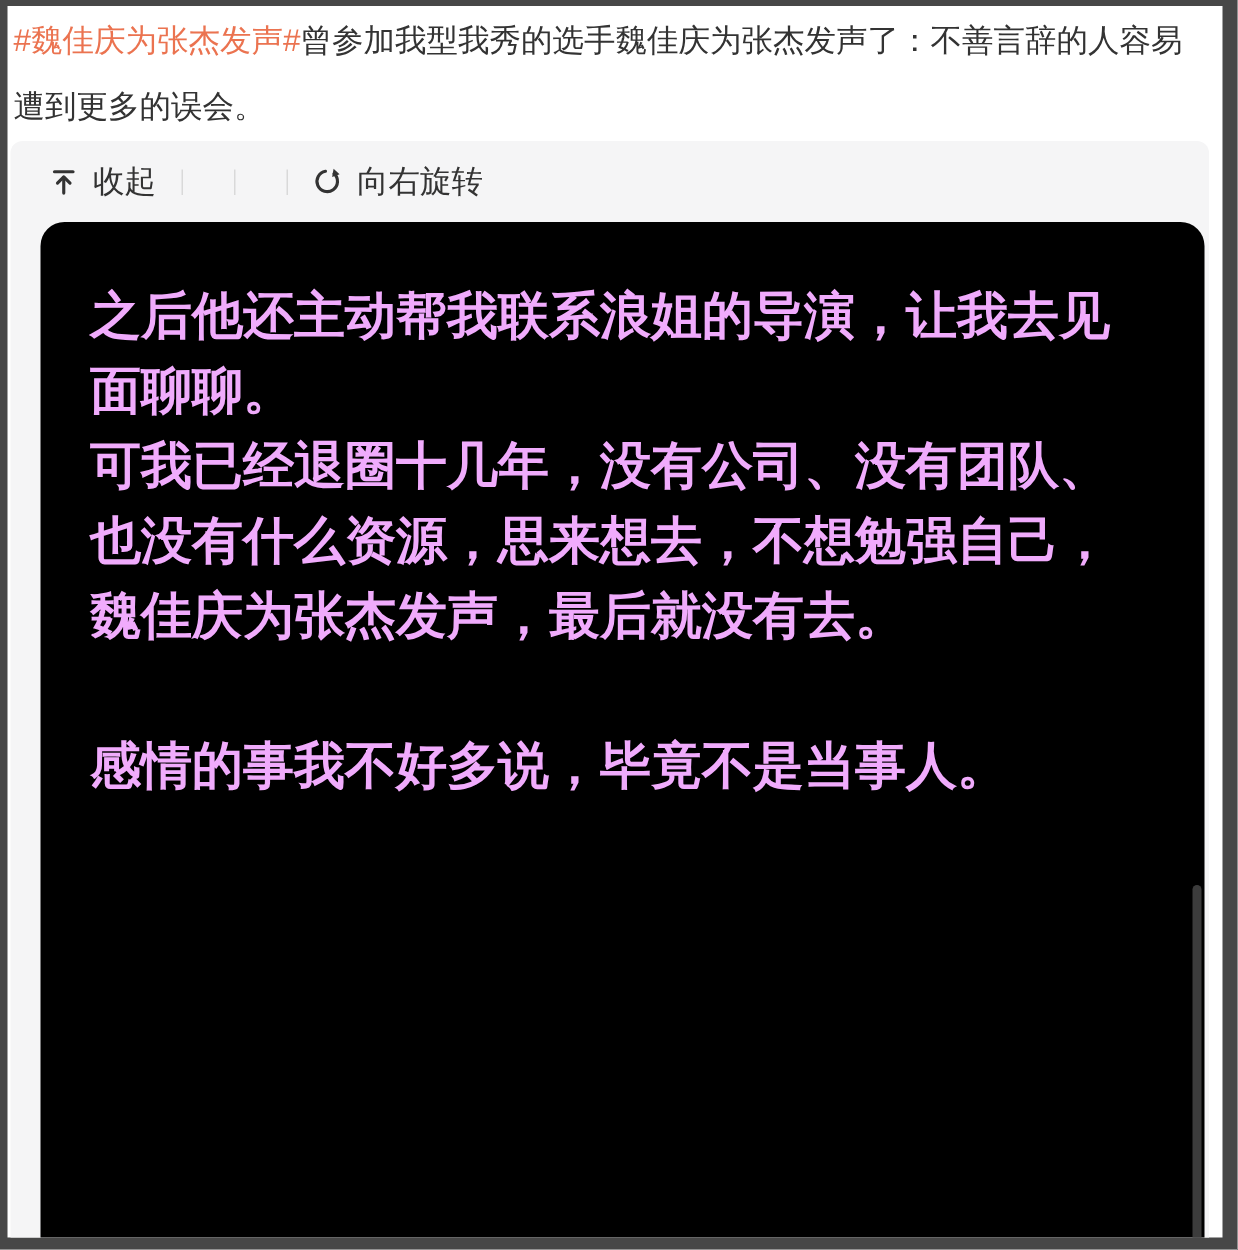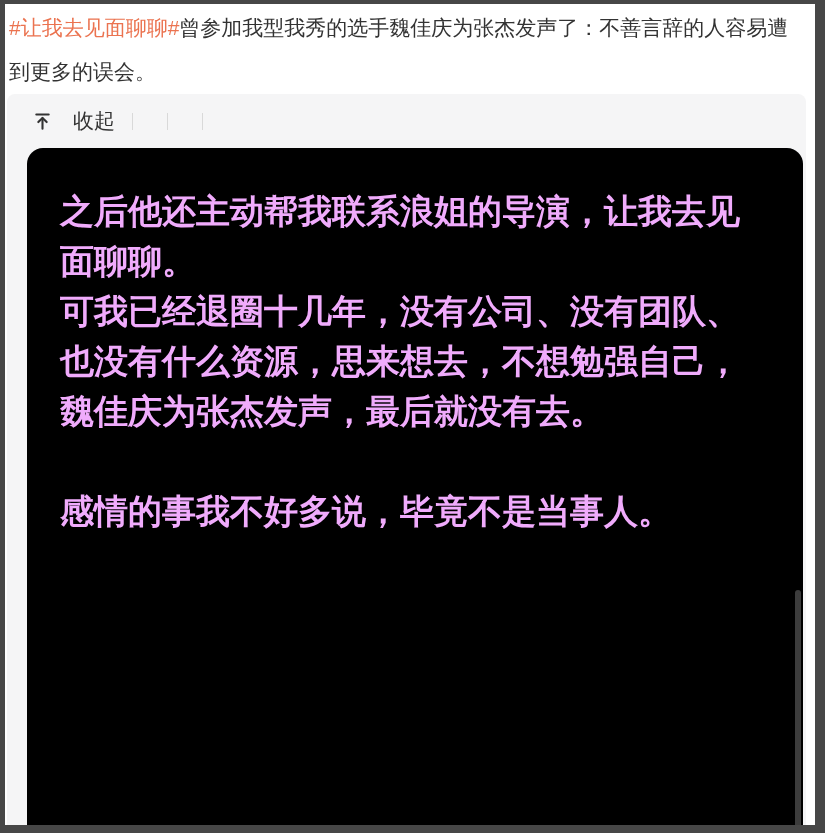--- a/index.html
+++ b/index.html
@@ -17,21 +17,21 @@
   
   .panel{
     margin:0 9px 0 2px;background:#f5f5f6;border-radius:8px 8px 0 0;
     padding-top:14px;height:760px;box-sizing:border-box;
   }
   .toolbar{
     display:flex;align-items:center;height:26px;padding-left:26px;
     color:#333;font-size:21px;
   }
   .tb-item{
-    display:flex;align-items:center;gap:21px;background:none;border:none;padding:0;
+    display:flex;align-items:center;gap:10px;background:none;border:none;padding:0;
     font:inherit;color:#333;cursor:pointer;white-space:nowrap;
   }
   .tb-item svg{display:block;}
   .sep{width:1px;height:17px;background:#d9d9d9;margin:0 17px;flex:none;}
   
   .image-wrap{
     margin:14px 3px 0 20px;width:776px;height:700px;box-sizing:border-box;
     background:#000;border-radius:16px;
     padding:38px 60px 0 33px;cursor:pointer;
   }
@@ -45,21 +45,21 @@
     position:absolute;right:14px;top:586px;width:6px;height:240px;
     background:#3c3c3c;border-radius:3px;cursor:pointer;
   }
 </style>
 </head>
 <body>
 
 <div class="frame">
 
   <div class="post-text">
-    <a class="hashtag">#让我去见面聊聊#</a><span>曾参加我型我秀的选手魏佳庆为张杰发声了：不善言辞的人容易遭到更多的误会。</span>
+    <a class="hashtag">#魏佳庆为张杰发声#</a><span>曾参加我型我秀的选手魏佳庆为张杰发声了：不善言辞的人容易遭到更多的误会。</span>
   </div>
 
   <div class="panel">
 
     <div class="toolbar">
 
       <button class="tb-item">
         <svg width="19" height="19" viewBox="0 0 20 20">
           <path d="M3.5 2.6 H16.5" stroke="#333" stroke-width="2.2" fill="none" stroke-linecap="round"></path>
           <path d="M10 17.6 V6.6" stroke="#333" stroke-width="2.2" fill="none" stroke-linecap="round"></path>
@@ -69,20 +69,27 @@
       </button>
 
       <span class="sep"></span>
 
 
       <span class="sep"></span>
 
 
       <span class="sep"></span>
 
+      <button class="tb-item">
+        <svg width="19" height="19" viewBox="0 0 20 20">
+          <path d="M8.4 2.3 A 7.2 7.2 0 1 0 14.4 4.0" stroke="#333" stroke-width="2.2" fill="none" stroke-linecap="round"></path>
+          <path d="M14.1 0.6 L18.3 4.3 L13.1 6.3 Z" fill="#333" stroke="none"></path>
+        </svg>
+        <span>向右旋转</span>
+      </button>
 
     </div>
 
     <div class="image-wrap">
       <p class="img-line">之后他还主动帮我联系浪姐的导演，让我去见面聊聊。</p>
       <p class="img-line">可我已经退圈十几年，没有公司、没有团队、也没有什么资源，思来想去，不想勉强自己，魏佳庆为张杰发声，最后就没有去。</p>
       <p class="img-line gap">感情的事我不好多说，毕竟不是当事人。</p>
     </div>
 
   </div>

